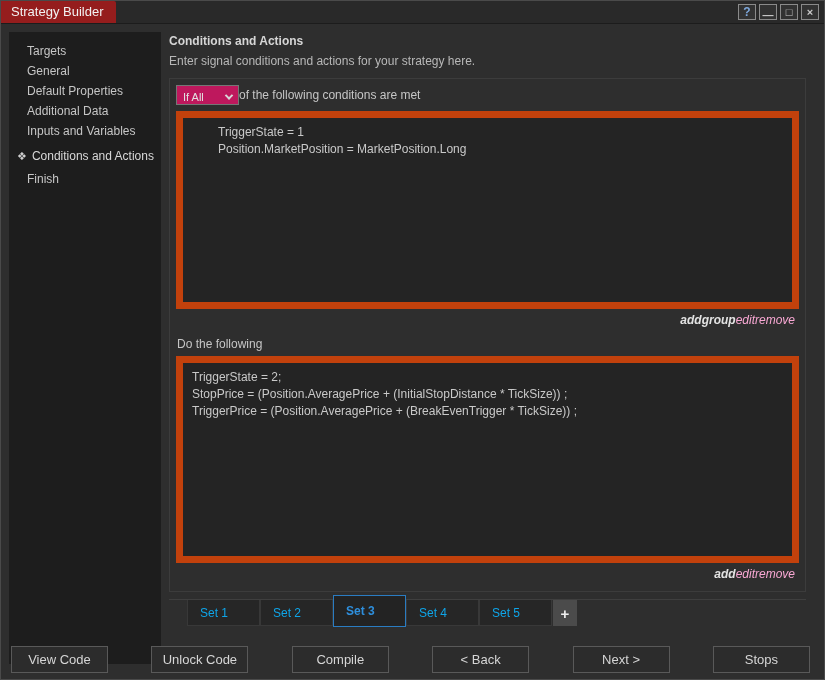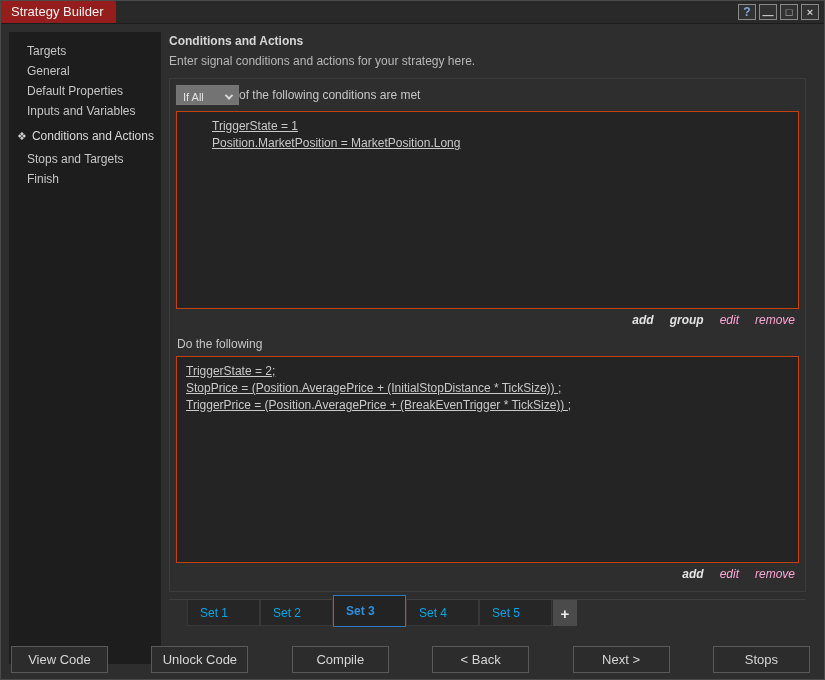--- a/index.html
+++ b/index.html
@@ -68,50 +68,49 @@
   .subheading { color: #b8b8b8; font-size: 12px; margin-bottom: 10px; }
   
   .groupbox {
     border: 1px solid #3c3c3c;
     padding: 6px 6px 4px 6px;
     width: 637px;
   }
   .cond-header-row { display: flex; align-items: center; margin-bottom: 6px; }
   .dropdown {
     width: 63px; height: 20px;
-    background: #737373;
+    background: #be185d;
     border: 1px solid #767676;
     color: #e2e2e2;
     font-size: 11px;
     display: flex; align-items: center; justify-content: space-between;
     padding: 4px 6px 0 6px;
     cursor: pointer;
   }
   .chev {
     width: 6px; height: 6px;
     border-right: 2px solid #d8d8d8;
     border-bottom: 2px solid #d8d8d8;
     transform: rotate(45deg) translate(-1px,-1px);
   }
   .caption { color: #c6c6c6; font-size: 12px; margin-left: 0; }
   .listbox {
     background: #242424;
-    border: 1px solid #c2410c;
+    border: 7px solid #c2410c;
     width: 100%;
     color: #c9c9c9;
     font-size: 12px;
     line-height: 17px;
     padding: 6px 6px 6px 9px;
     cursor: default;
-    text-decoration: underline;
   }
   .listbox.cond { height: 198px; padding-left: 35px; }
   .listbox.act  { height: 207px; }
   .links {
-    display: flex; justify-content: flex-end; gap: 16px;
+    display: flex; justify-content: flex-end; gap: 0;
     padding: 4px 4px 6px 0;
     font-size: 12px; font-style: italic;
   }
   .link { color: #e3e3e3; font-weight: bold; cursor: pointer; }
   .link.dim { color: #f9a8d4; font-weight: normal; cursor: default; }
   .do-label { color: #c6c6c6; font-size: 12px; margin: 4px 0 5px 1px; }
   
   .tabstrip {
     width: 637px;
     border-top: 1px solid #3f3f3f;
@@ -182,25 +181,25 @@
       <button class="wbtn">×</button>
     </div>
   </div>
 
   <div class="body-row">
 
     <nav class="sidebar">
       <div class="side-item">Targets</div>
       <div class="side-item">General</div>
       <div class="side-item">Default Properties</div>
+      <div class="side-item">Additional Data</div>
       <div class="side-item">Inputs and Variables</div>
       <div class="side-item active">
         <span class="diamond">❖</span><span>Conditions and Actions</span>
       </div>
-      <div class="side-item">Stops and Targets</div>
       <div class="side-item">Finish</div>
     </nav>
 
     <main class="content">
       <div class="heading">Conditions and Actions</div>
       <div class="subheading">Enter signal conditions and actions for your strategy here.</div>
 
       <div class="groupbox">
 
         <div class="cond-header-row">

